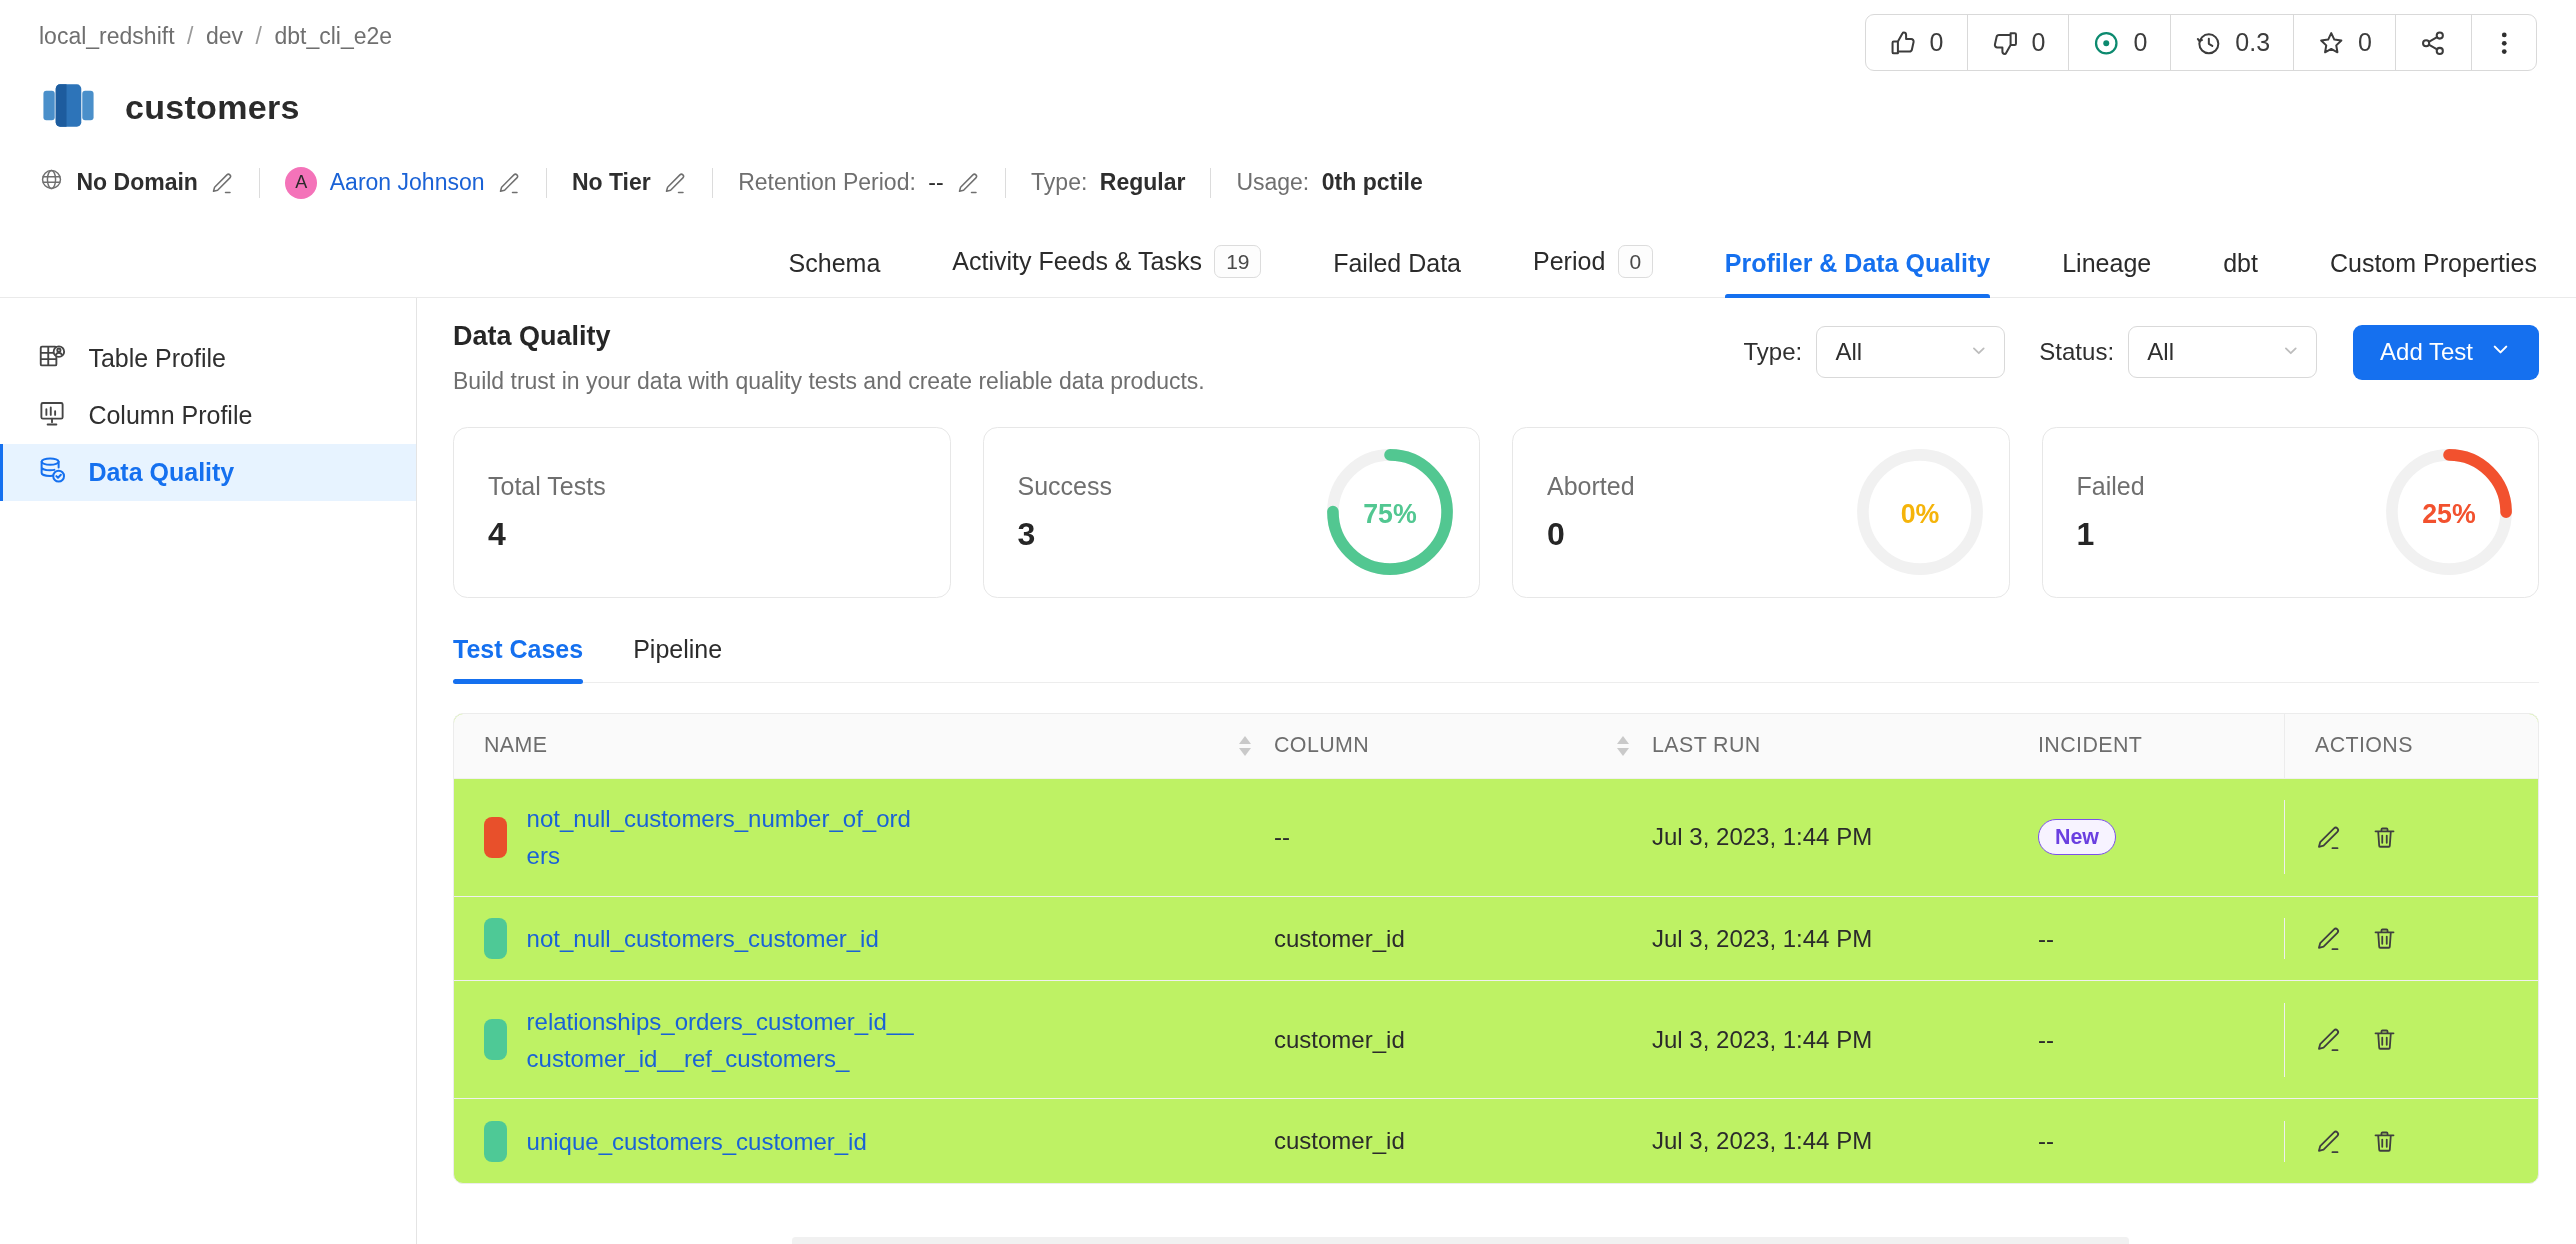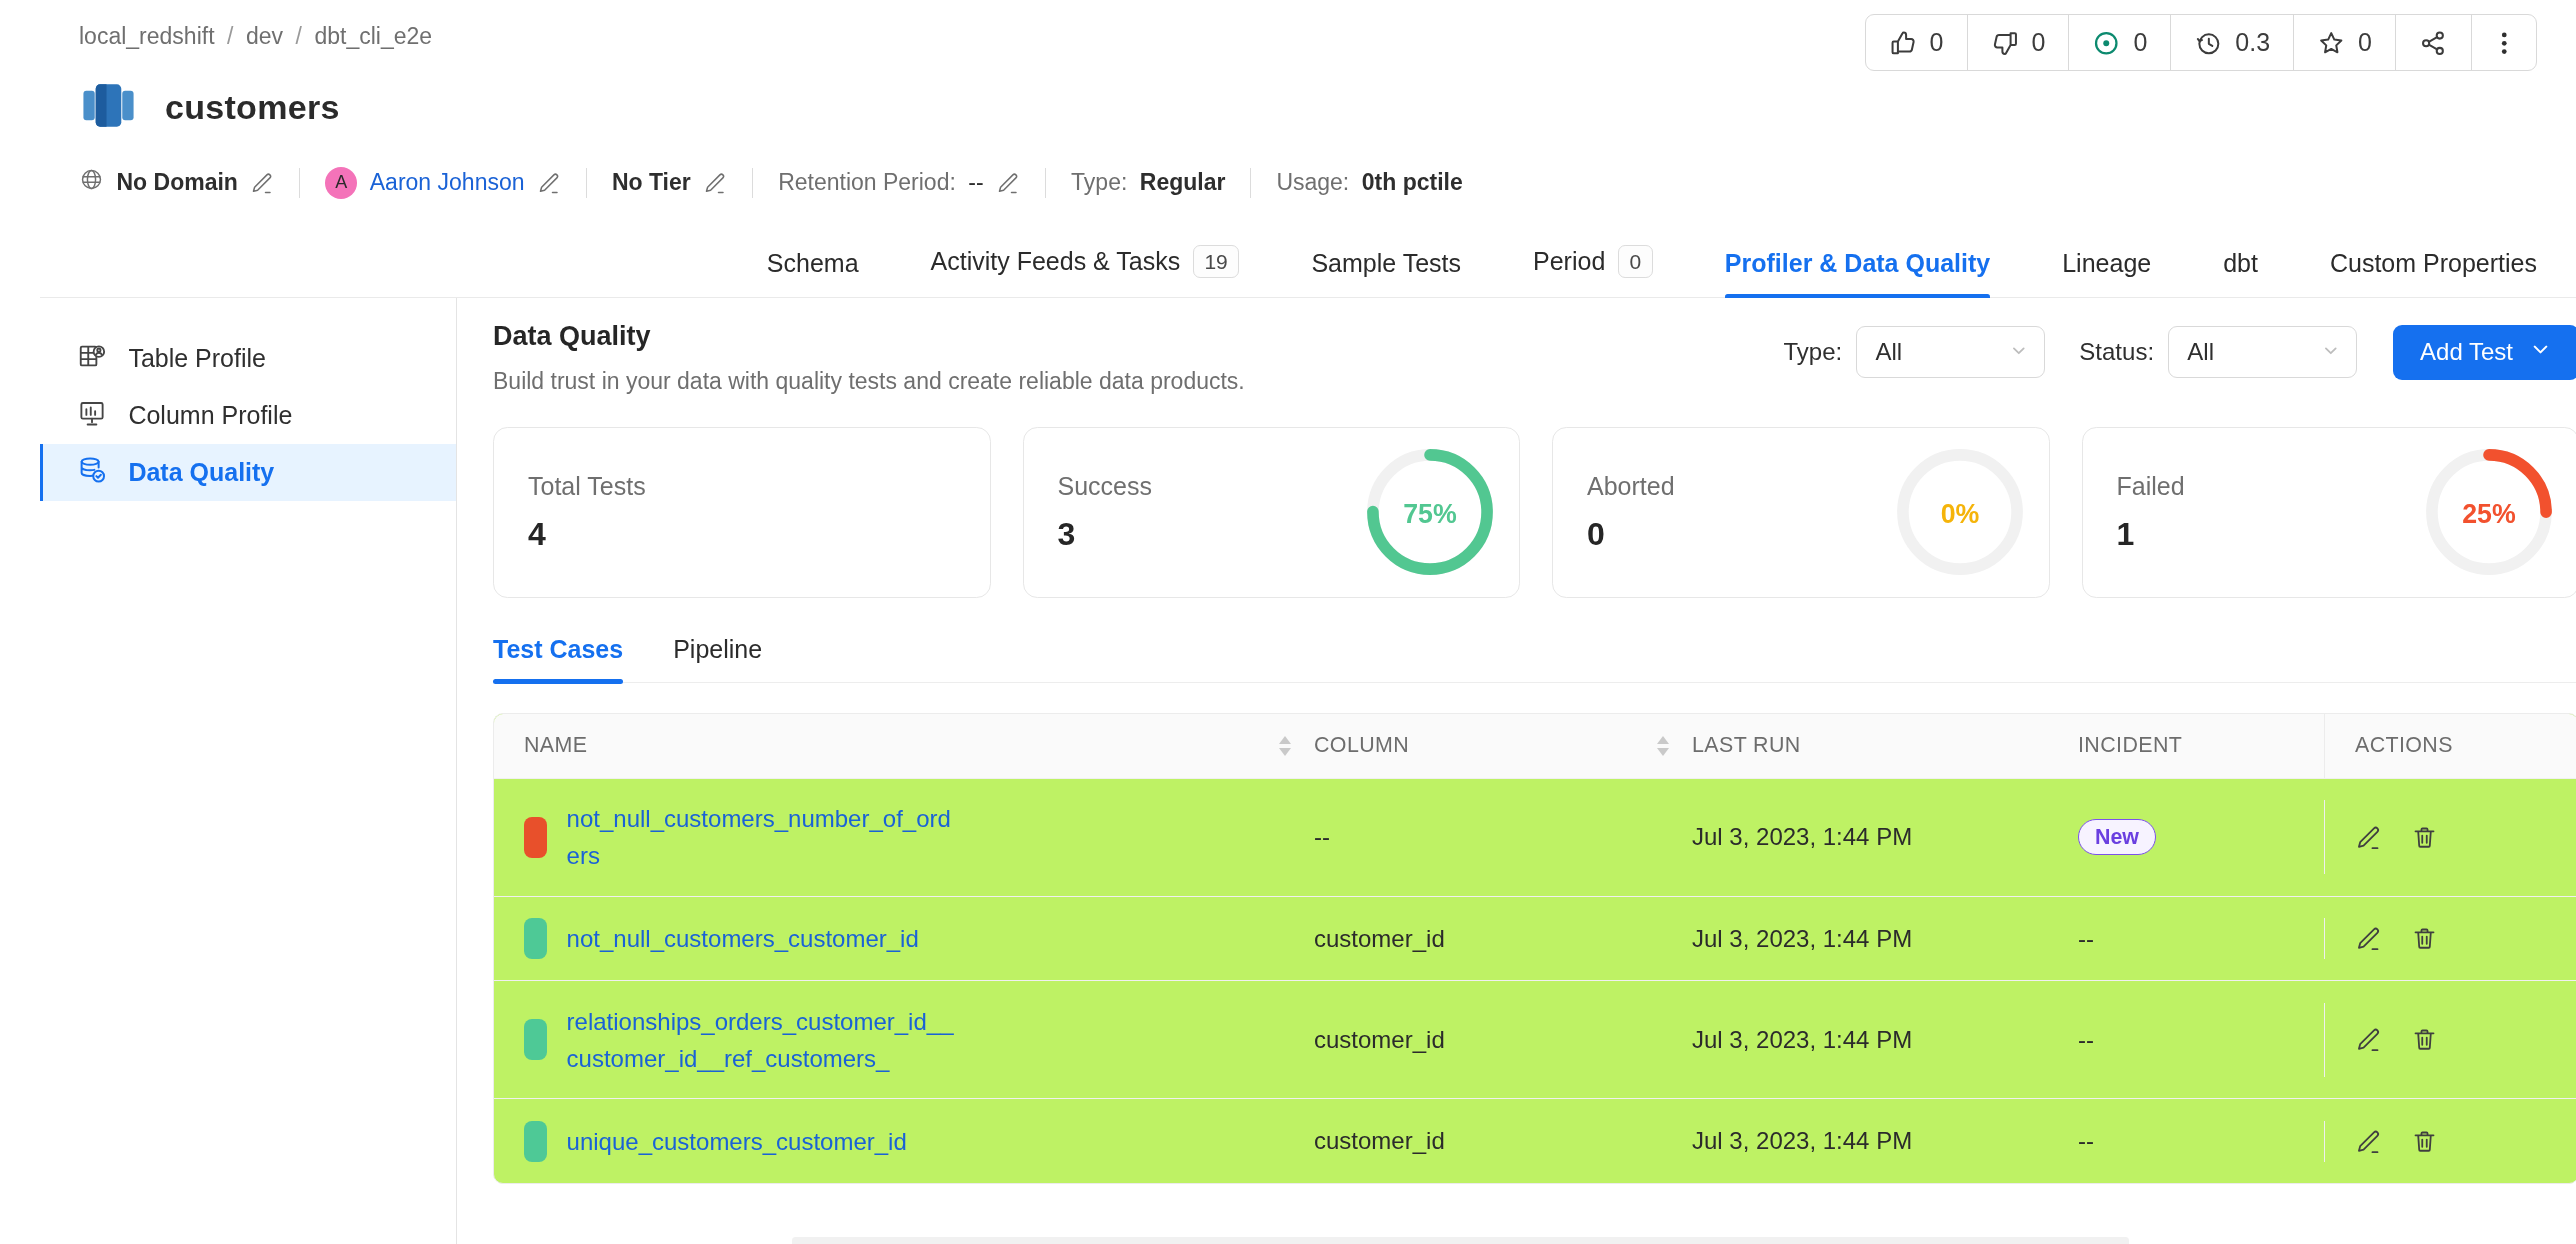--- a/index.html
+++ b/index.html
@@ -1,17 +1,17 @@
 <!DOCTYPE html>
 <html style="font-size:14.3px"><head>
 <meta charset="utf-8">
 <style>
   * { box-sizing: border-box; margin: 0; padding: 0; }
   html,body { width:2576px; height:1244px; background:#fff; font-family:"Liberation Sans", sans-serif; color:#2b2b2b; overflow:hidden; }
-  .page { width:2576px; height:1131px; position:relative;padding-left:40px; }
+  .page { width:2576px; height:1131px; position:relative; }
 
   
   .page-header { padding:21.4px 39px 0; position:relative; }
   .breadcrumb { display:flex; align-items:center; gap:12.5px; height:30px; font-size:23px; color:#6f6f6f; }
   .breadcrumb a { color:#6f6f6f; text-decoration:none; cursor:pointer; }
   .crumb-sep { color:#9a9a9a; }
 
   .toolbar { position:absolute; top:14.3px; right:39px; display:flex; align-items:stretch; border:0.9px solid #d9d9d9; border-radius:9px; background:#fff; height:57px; overflow:hidden; }
   .tool-seg { display:flex; align-items:center; gap:12.5px; padding:0 23px; border-left:0.9px solid #d9d9d9; font-size:25px; color:#3c3c3c; cursor:pointer; }
   .tool-seg:first-child { border-left:none; }
@@ -245,21 +245,21 @@
 
   <div class="nav-tabs">
     <div class="nav-tab">
         <span>Schema</span>
       </div>
     <div class="nav-tab">
         <span>Activity Feeds &amp; Tasks</span>
         <span class="tab-count">19</span>
       </div>
     <div class="nav-tab">
-        <span>Sample Tests</span>
+        <span>Failed Data</span>
       </div>
     <div class="nav-tab">
         <span>Period</span>
         <span class="tab-count">0</span>
       </div>
     <div class="nav-tab active">
         <span>Profiler &amp; Data Quality</span>
       </div>
     <div class="nav-tab">
         <span>Lineage</span>

